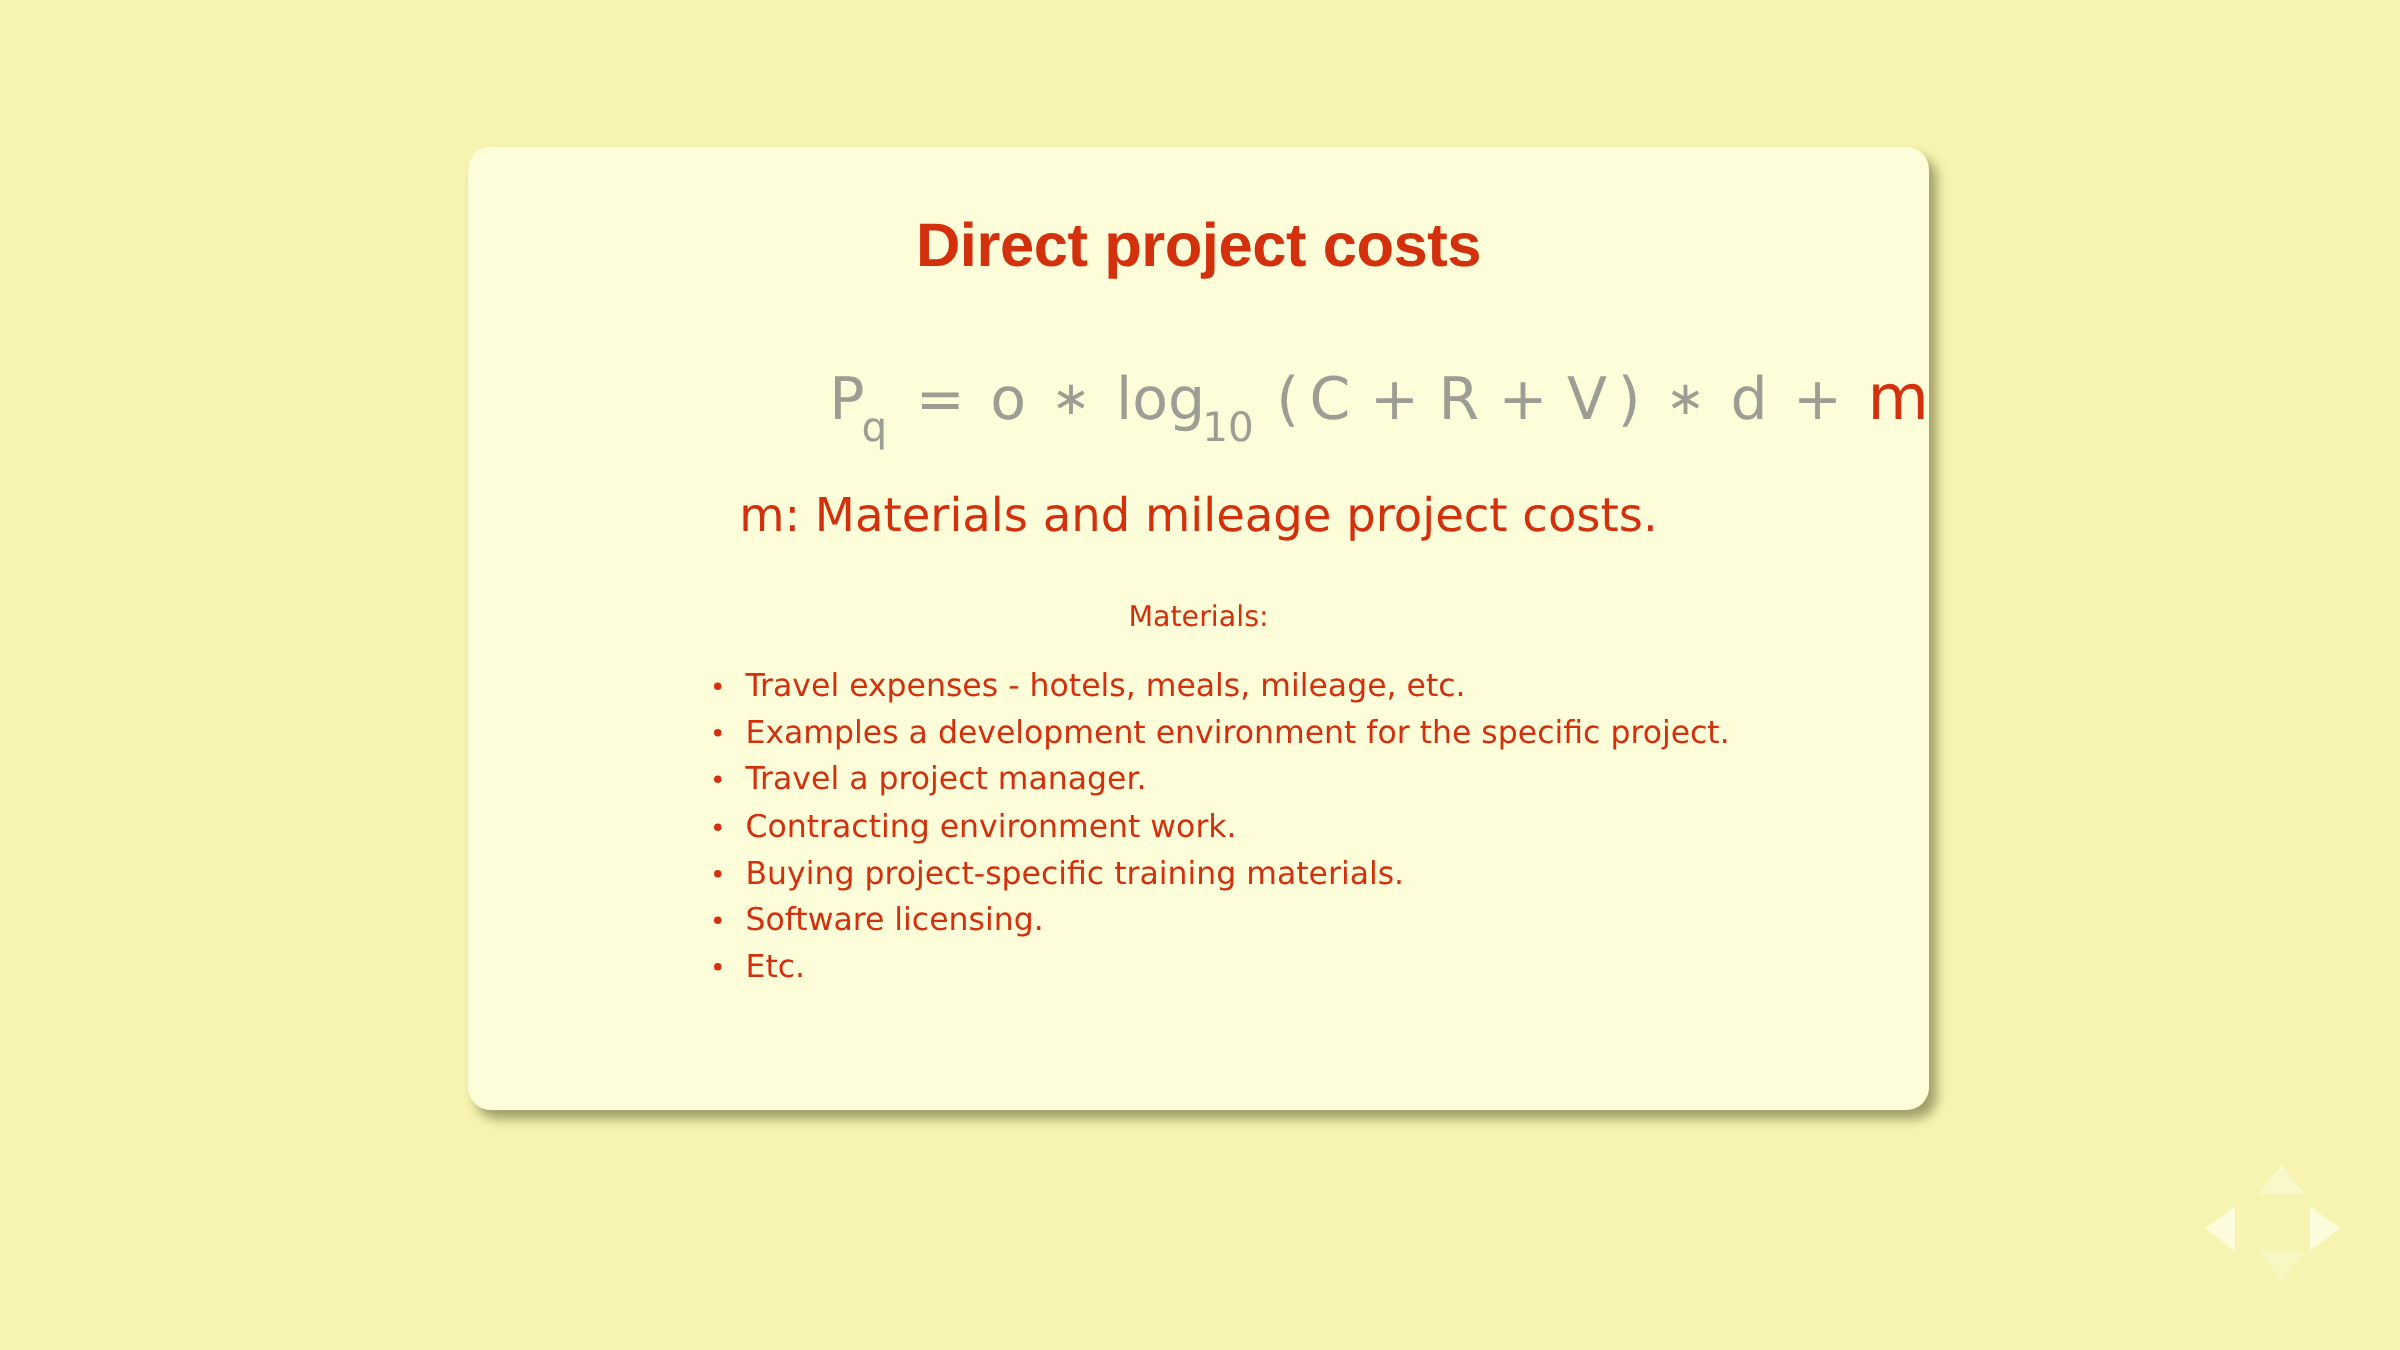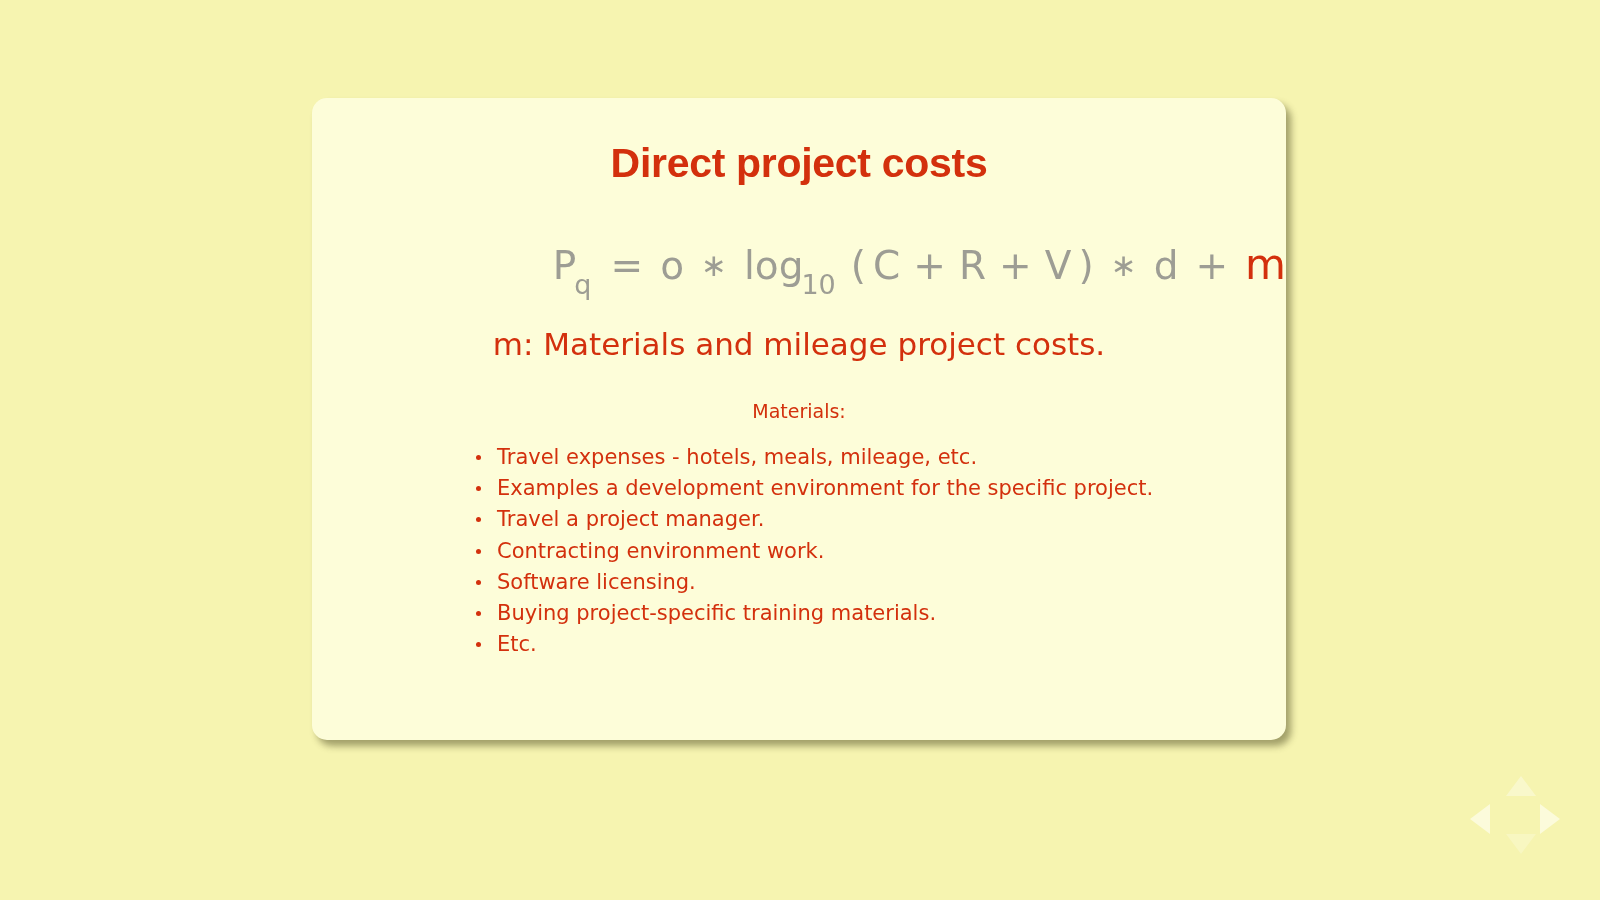--- a/index.html
+++ b/index.html
@@ -202,25 +202,25 @@
     <li>
       <span class="dot"></span>
       <span>Travel a project manager.</span>
     </li>
     <li>
       <span class="dot"></span>
       <span>Contracting environment work.</span>
     </li>
     <li>
       <span class="dot"></span>
+      <span>Buying project-specific training materials.</span>
+    </li>
+    <li>
+      <span class="dot"></span>
       <span>Software licensing.</span>
-    </li>
-    <li>
-      <span class="dot"></span>
-      <span>Buying project-specific training materials.</span>
     </li>
     <li>
       <span class="dot"></span>
       <span>Etc.</span>
     </li>
   </ul>
 
 </div>
 
 <div id="nav-cluster">

